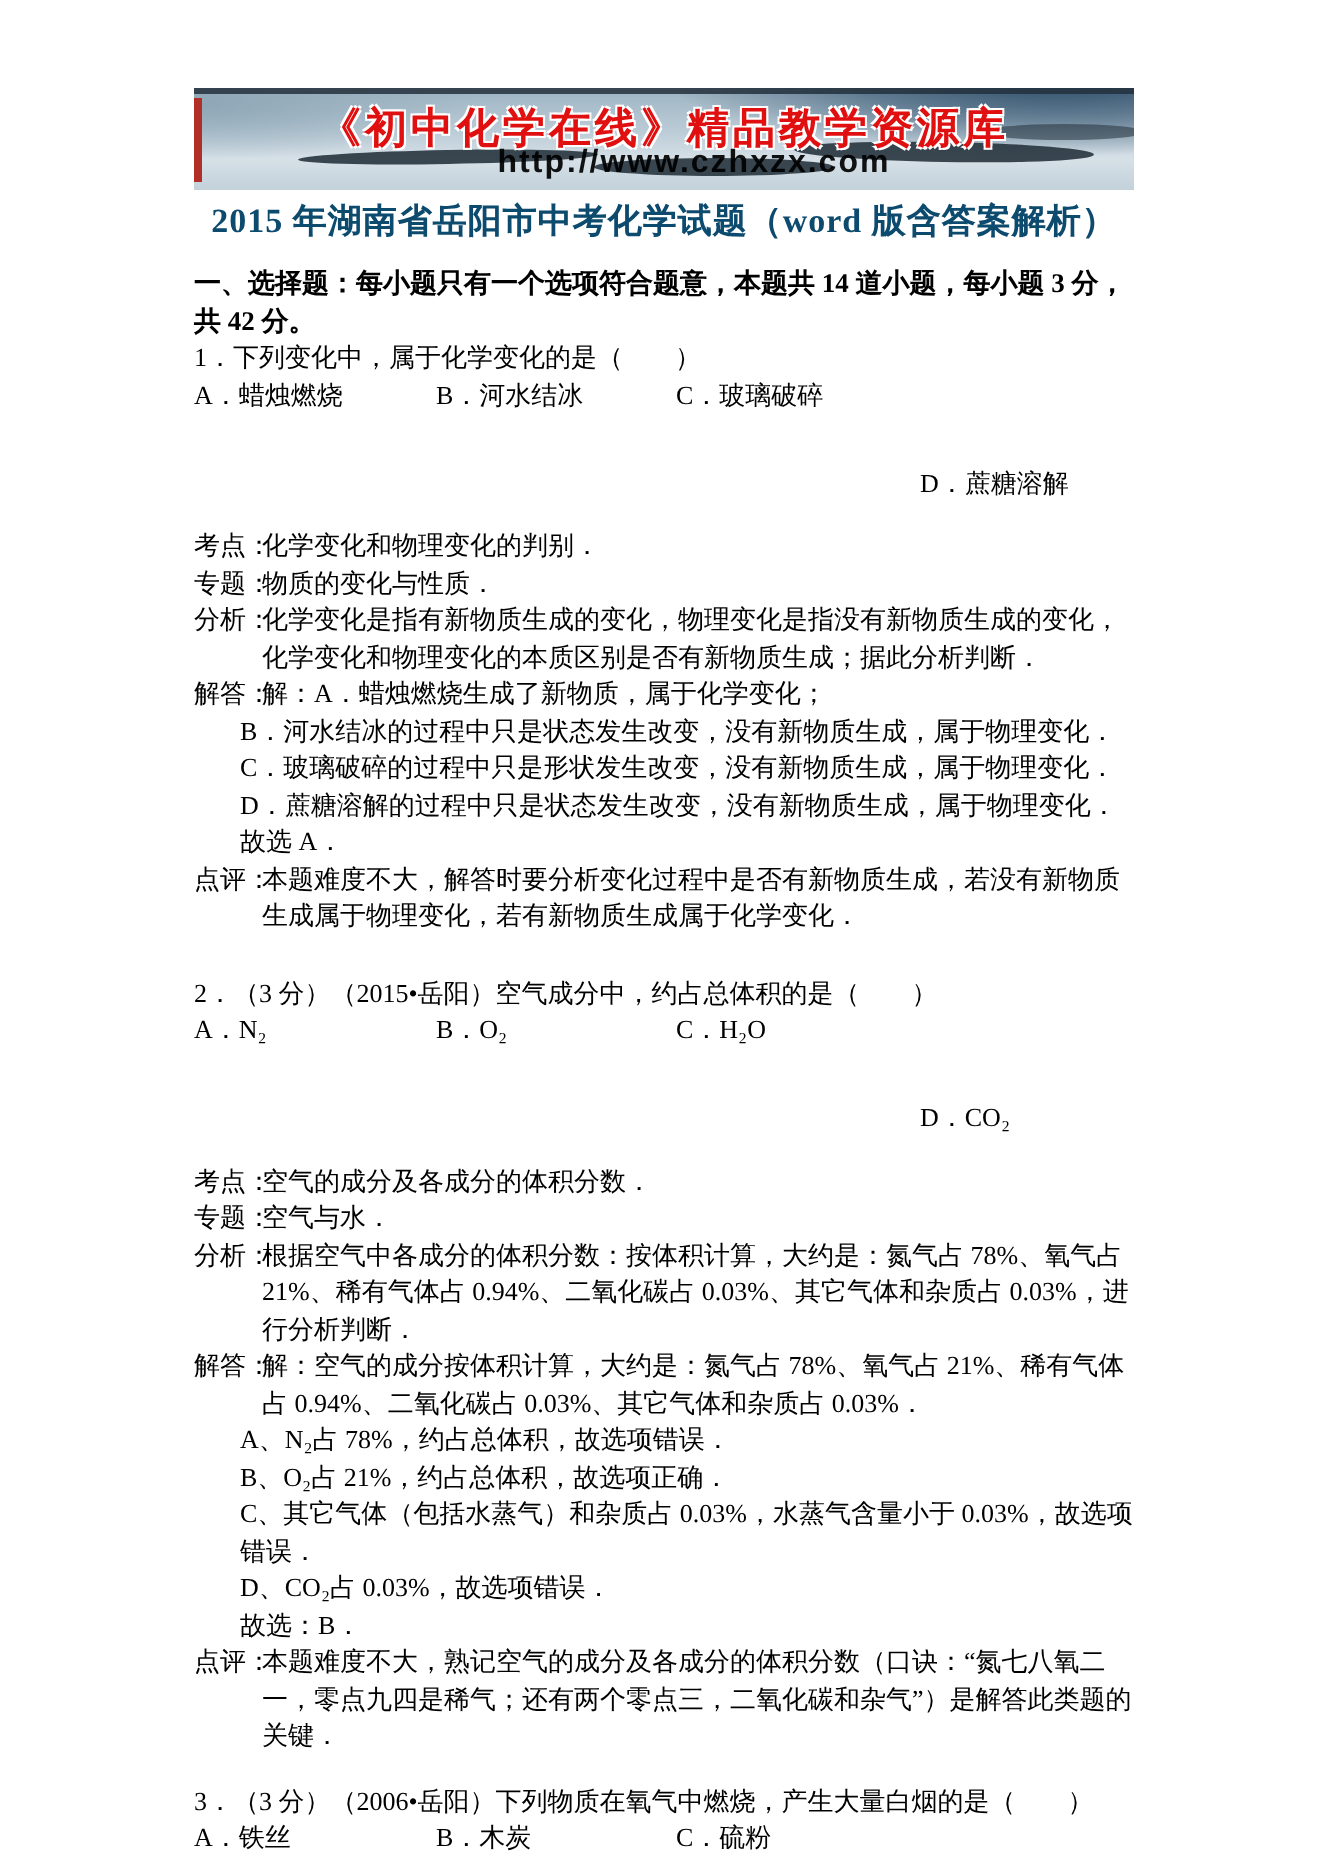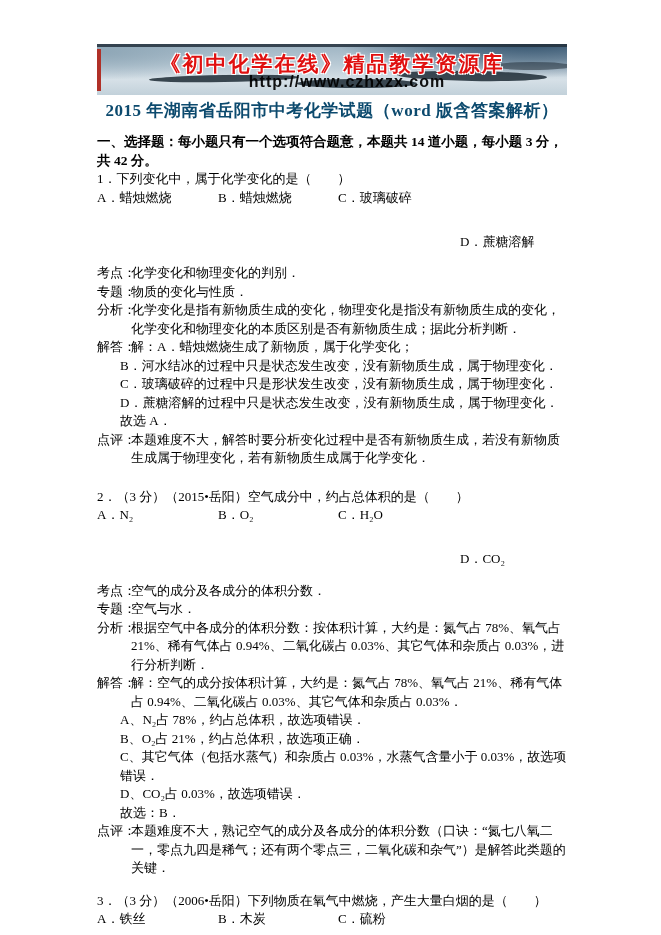--- a/index.html
+++ b/index.html
@@ -63,21 +63,21 @@
     </div>
 
     <div class="doc-title">2015 年湖南省岳阳市中考化学试题（word 版含答案解析）</div>
 
     <div class="section-header">一、选择题：每小题只有一个选项符合题意，本题共 14 道小题，每小题 3 分，共 42 分。</div>
 
     <section>
       <div class="line">1．下列变化中，属于化学变化的是（　　）</div>
       <div class="options">
         <span class="opt1">A．蜡烛燃烧</span>
-        <span class="opt2">B．蜡烛燃烧</span>
+        <span class="opt2">B．河水结冰</span>
         <span class="opt3">C．玻璃破碎</span>
         <span class="opt4">D．蔗糖溶解</span>
       </div>
       <div class="gap-a"></div>
       <div class="para">
         <span class="plabel">考点：</span>
         <span>化学变化和物理变化的判别．</span>
       </div>
       <div class="para">
         <span class="plabel">专题：</span>

